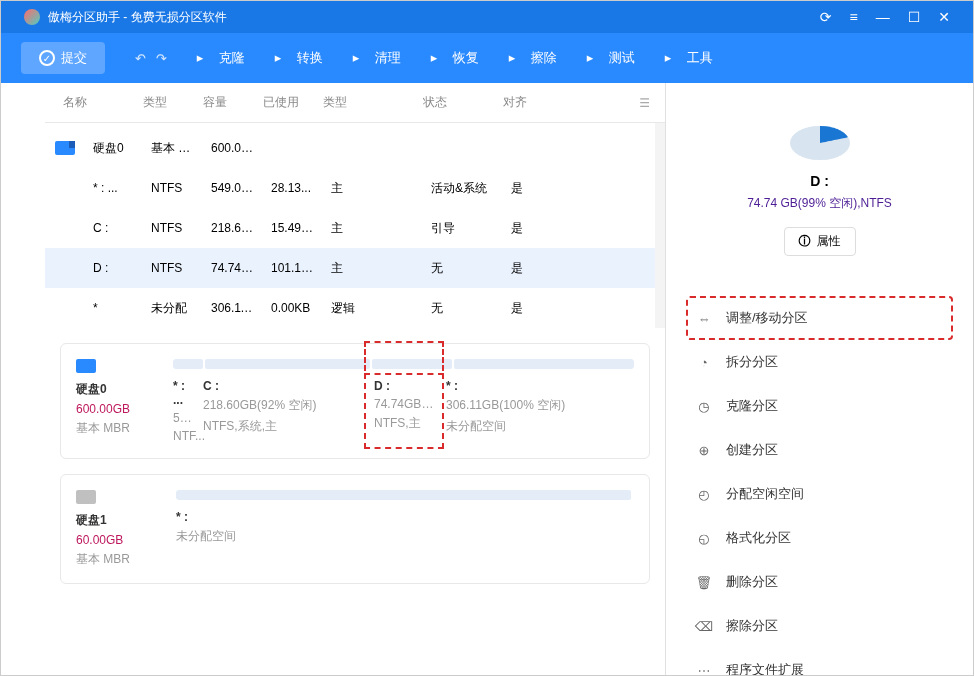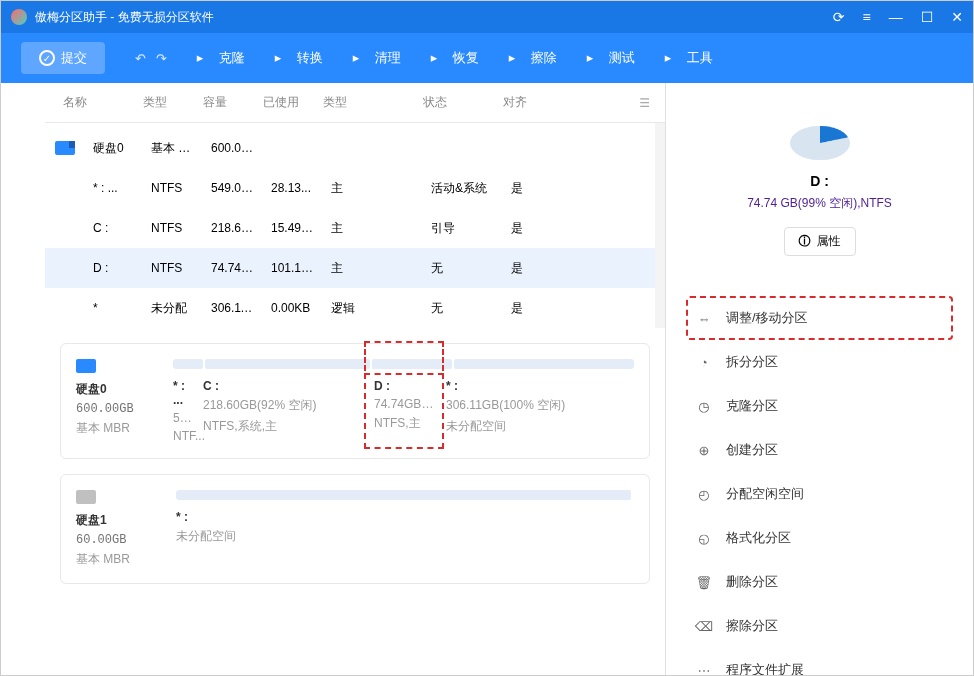--- a/index.html
+++ b/index.html
@@ -1,17 +1,17 @@
 <!DOCTYPE html>
 <html><head>
 <meta charset="utf-8">
 <style>
 *{margin:0;padding:0;box-sizing:border-box;font-family:"Microsoft YaHei",Arial,sans-serif;}
 body{background:#fff;width:974px;height:676px;overflow:hidden;border:1px solid #ccc;}
-.titlebar{height:32px;background:#1a78e6;display:flex;align-items:center;color:#fff;font-size:12px;padding:0 10px;}
+.titlebar{height:32px;background:#1a78e6;display:flex;align-items:center;color:#fff;font-size:12px;padding:0 23px;}
 .titlebar .logo{width:16px;height:16px;border-radius:50%;background:linear-gradient(135deg,#ff6b6b,#4ecdc4);margin-right:8px;}
 .titlebar .title{flex:1;}
 .titlebar .win-controls{display:flex;gap:18px;align-items:center;}
 .titlebar .win-controls span{cursor:pointer;font-size:14px;}
 .toolbar{height:50px;background:#2989ff;display:flex;align-items:center;padding:0 20px;gap:30px;color:#fff;font-size:13px;}
 .submit-btn{background:rgba(255,255,255,0.25);padding:7px 18px;border-radius:4px;display:flex;align-items:center;gap:6px;cursor:pointer;}
 .submit-btn .check{width:16px;height:16px;border-radius:50%;border:2px solid #fff;display:flex;align-items:center;justify-content:center;font-size:10px;}
 .undo-redo{display:flex;gap:10px;opacity:0.8;}
 .tool-item{display:flex;align-items:center;gap:6px;cursor:pointer;}
 .tool-item .ti-icon{width:16px;height:16px;display:inline-block;}
@@ -31,21 +31,21 @@
 .row .disk-icon{width:20px;height:14px;background:#2989ff;border-radius:2px;margin-right:10px;display:inline-block;position:relative;}
 .row .disk-icon::after{content:"";position:absolute;right:0;top:0;width:6px;height:7px;background:#1a5cb8;}
 .row .cell{padding:0 8px;overflow:hidden;text-overflow:ellipsis;white-space:nowrap;}
 .row .indent{width:30px;}
 .disk-visual-section{padding:15px;background:#fff;}
 .disk-card{border:1px solid #e8e8e8;border-radius:6px;padding:15px;margin-bottom:15px;display:flex;gap:15px;}
 .disk-info{width:85px;font-size:12px;}
 .disk-info .di-icon{width:20px;height:14px;background:#2989ff;border-radius:2px;margin-bottom:8px;}
 .disk-info .di-icon.gray{background:#c0c0c0;}
 .disk-info .di-name{font-weight:bold;color:#333;margin-bottom:4px;}
-.disk-info .di-cap{color:#737373;margin-bottom:4px;font-family:Liberation Mono, monospace;}
+.disk-info .di-cap{color:#be185d;margin-bottom:4px;}
 .disk-info .di-type{color:#999;}
 .partitions{flex:1;}
 .part-bar{height:10px;display:flex;margin-bottom:10px;border-radius:3px;overflow:hidden;gap:2px;}
 .part-bar .seg{background:#e3ecf7;border-radius:2px;}
 .part-labels{display:flex;font-size:12px;}
 .part-label{padding-right:10px;}
 .part-label .pl-name{font-weight:bold;color:#333;margin-bottom:4px;}
 .part-label .pl-size{color:#999;margin-bottom:4px;white-space:nowrap;overflow:hidden;text-overflow:ellipsis;}
 .part-label .pl-fs{color:#999;}
 .part-label.highlighted{border:2px dashed #d92b2b;padding:4px 8px;margin:-6px 2px -6px -4px;position:relative;}

